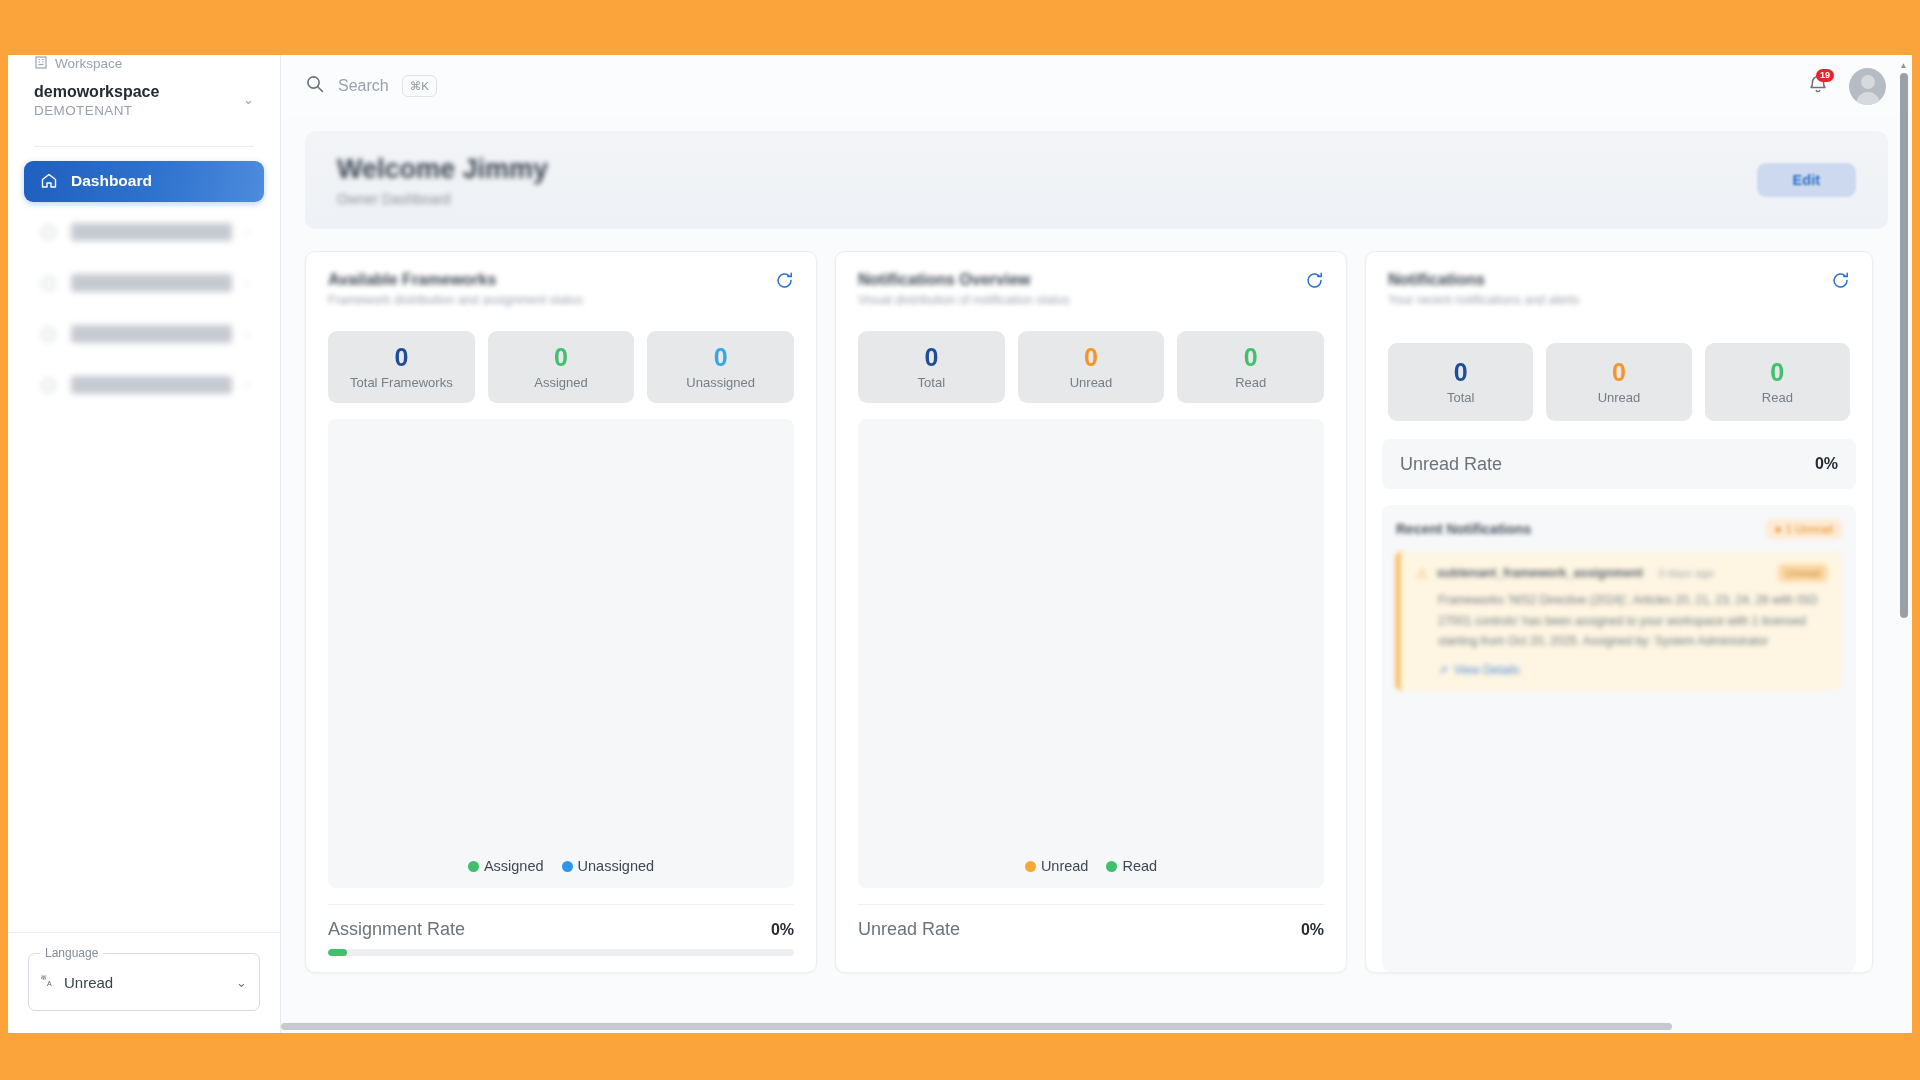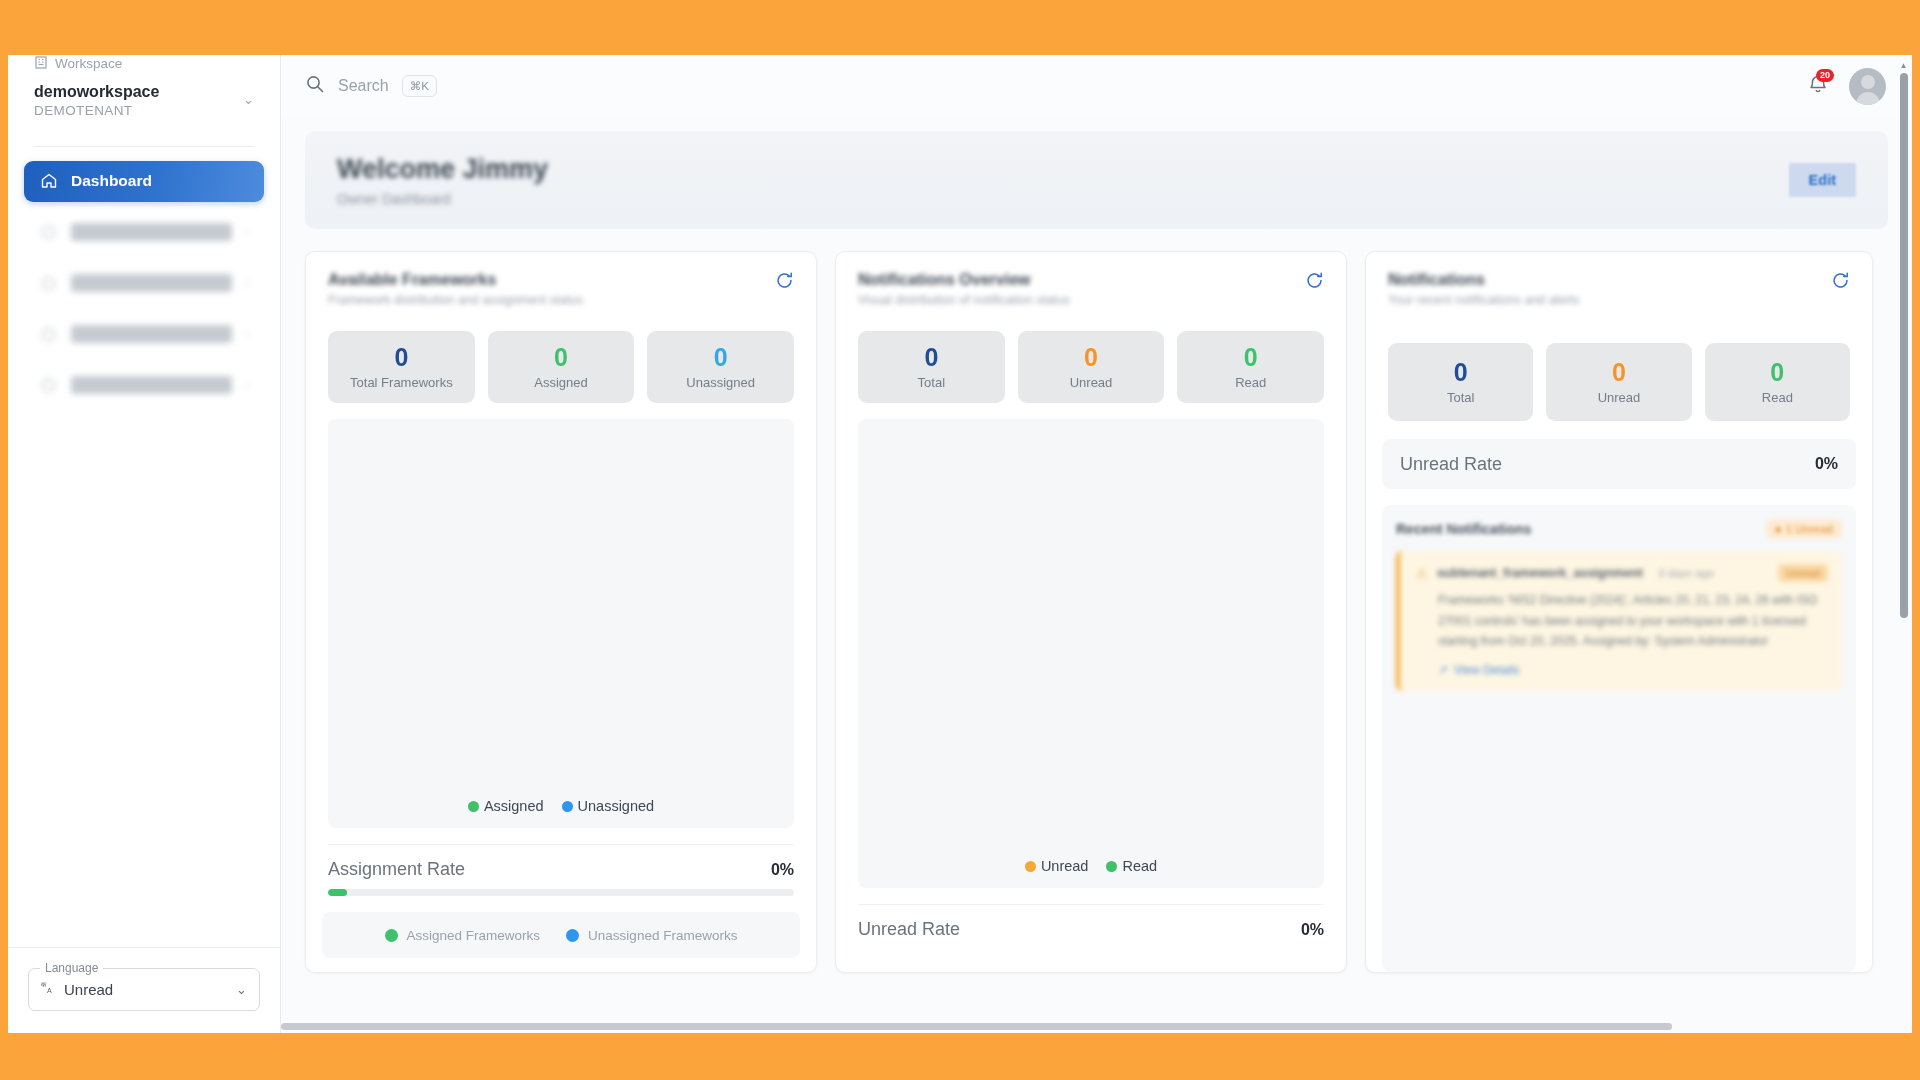--- a/index.html
+++ b/index.html
@@ -48,21 +48,21 @@
     color: #fff; font-weight: 600; box-shadow: 0 2px 6px rgba(40,100,200,.30);
   }
   .nav-item .nav-label { flex: 1; }
   .nav-item .nav-chev { font-size: 12px; color: #b9bfc8; }
   .nav-icon { width: 19px; height: 19px; flex: 0 0 19px; display: flex; align-items: center; justify-content: center; }
   .blurred-nav { filter: blur(3.4px); opacity: .82; }
   .blurred-nav .nav-label { background: #b9bfc8; color: transparent; border-radius: 3px; }
 
   .lang-wrap { margin-top: auto; padding: 0 20px 22px 20px; }
   .lang-sep { height:1px; background:#ebedf0; margin: 0 -20px 20px -20px;}
-  .lang-box { position: relative; border: 1px solid #d7dbe1; border-radius: 7px; height: 43px; display: flex; align-items: center; padding: 0 12px; cursor: pointer;}
+  .lang-box { position: relative; border: 1px solid #d7dbe1; border-radius: 7px; height: 58px; display: flex; align-items: center; padding: 0 12px; cursor: pointer;}
   .lang-legend { position: absolute; top: -8px; left: 11px; background: #fff; padding: 0 5px; font-size: 12px; color: #838c97; }
   .lang-val { font-size: 15px; color: #3a424c; margin-left: 8px; flex: 1; }
   .lang-ic { font-size: 13px; color: #6b727c; }
 
   
   .main { flex: 1; height: 100%; position: relative; background: #fafbfc; display: flex; flex-direction: column; overflow: hidden; }
   .topbar { height: 62px; flex: 0 0 62px; background: #fbfcfd; display: flex; align-items: center; padding: 0 26px 0 24px; }
   .search-area { display: flex; align-items: center; gap: 13px; cursor: text; }
   .search-ph { font-size: 16px; color: #9aa1ab; }
   .kbd { border: 1px solid #dfe3e8; border-radius: 6px; font-size: 11.5px; color: #8d949e; padding: 3px 7px; background: #fafbfc; }
@@ -79,21 +79,21 @@
   .welcome {
     margin-top: 14px; height: 98px; border-radius: 10px;
     background: linear-gradient(180deg,#f2f4f7 0%,#eef1f5 100%);
     display: flex; align-items: center; padding: 0 32px; position: relative;
   }
   .welcome-txt { filter: blur(2.6px); }
   .welcome-title { font-size: 27px; font-weight: 700; color: #3f4854; line-height: 1.25; }
   .welcome-sub { font-size: 14px; color: #8a929c; margin-top: 4px; }
   .edit-btn {
     margin-left: auto; background: #ccd9ee; color: #2E6FC6; border: none;
-    border-radius: 1px; padding: 9px 20px; font-size: 14.5px; font-weight: 600;
+    border-radius: 9px; padding: 9px 36px; font-size: 14.5px; font-weight: 600;
     cursor: pointer; filter: blur(0.9px); font-family: inherit;
   }
 
   
   .cards { display: flex; gap: 18px; margin-top: 22px; }
   .card { background: #fff; border: 1px solid #eceef1; border-radius: 10px; box-shadow: 0 1px 3px rgba(20,30,50,.05); display: flex; flex-direction: column; }
   .card-a, .card-b { width: 512px; height: 722px; }
   .card-c { width: 508px; height: 722px; }
 
   .card-head { padding: 19px 22px 10px 22px; display: flex; align-items: flex-start; }
@@ -259,21 +259,21 @@
           </span>
           <span class="search-ph">Search</span>
           <span class="kbd">⌘K</span>
         </div>
         <div class="top-right">
           <span class="bell-wrap">
             <svg width="22" height="22" viewBox="0 0 22 22" fill="none" stroke="#6b727c" stroke-width="1.5" stroke-linejoin="round">
               <path d="M5.5 9a5.5 5.5 0 0 1 11 0c0 4 1.4 5.4 1.4 5.4H4.1S5.5 13 5.5 9z"></path>
               <path d="M9.3 17.6a2 2 0 0 0 3.4 0" stroke-linecap="round"></path>
             </svg>
-            <span class="bell-badge">20</span>
+            <span class="bell-badge">19</span>
           </span>
           <span class="avatar">
             <span style="position:relative;width:100%;height:100%;display:block;">
               <span class="avatar-head" style="position:absolute;left:50%;transform:translateX(-50%);top:7px;"></span>
               <span class="avatar-body" style="left:50%;transform:translateX(-50%);"></span>
             </span>
           </span>
         </div>
       </header>
 
@@ -329,30 +329,20 @@
               </div>
             </div>
             <div class="rate-row">
               <span class="rate-l">Assignment Rate</span>
               <span class="rate-v">0%</span>
             </div>
             <div class="bar-track">
               <div class="bar-fill" style="width:4%;background:#3FC06B"></div>
             </div>
             <div class="bar-spacer"></div>
-            <div class="card-foot">
-              <span class="foot-lg">
-                <span class="dot" style="background:#3FC06B"></span>
-                <span>Assigned Frameworks</span>
-              </span>
-              <span class="foot-lg">
-                <span class="dot" style="background:#2E96EC"></span>
-                <span>Unassigned Frameworks</span>
-              </span>
-            </div>
           </div>
 
           <div class="card card-b">
             <div class="card-head">
               <div class="card-head-txt">
                 <div class="card-title">Notifications Overview</div>
                 <div class="card-sub">Visual distribution of notification status</div>
               </div>
               <span class="refresh">
                 <svg width="19" height="19" viewBox="0 0 19 19" fill="none" stroke="#2E6FC6" stroke-width="1.5" stroke-linecap="round">

